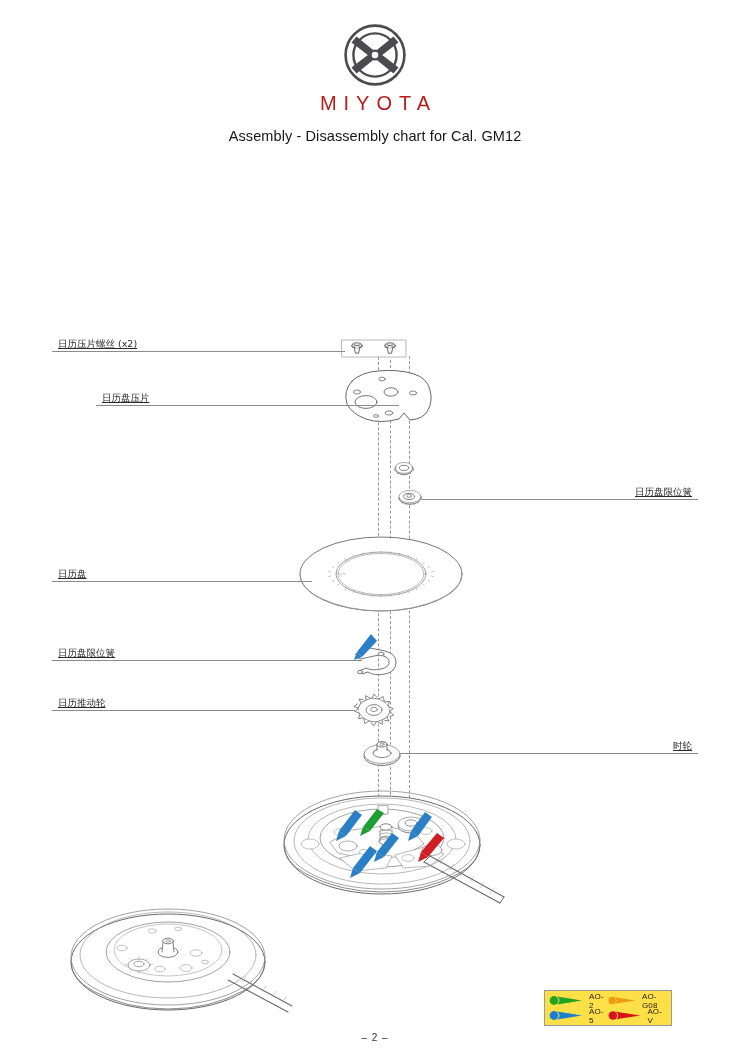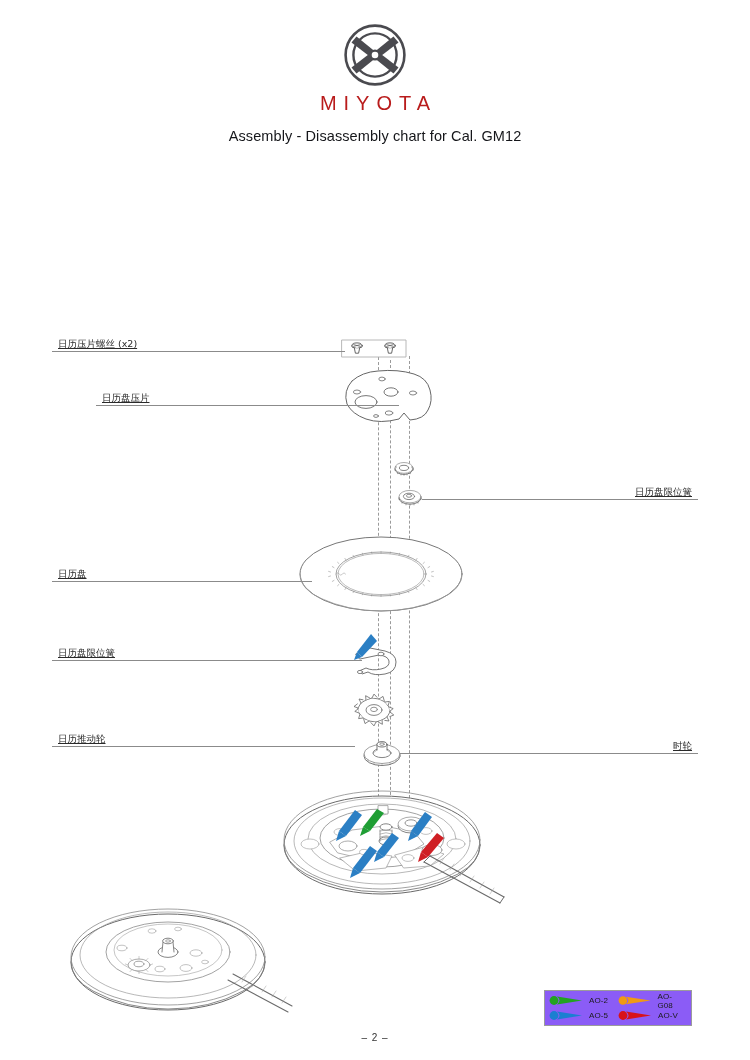--- a/index.html
+++ b/index.html
@@ -41,22 +41,22 @@
   .callout.right .cl-text{right:6px;}
 
   
   .axis{position:absolute;width:0;border-left:1px dashed #9a9a9a;}
 
   
   .art{position:absolute;left:0;top:0;width:750px;height:1060px;pointer-events:none;}
 
   
   .legend{
-    position:absolute;left:544px;top:990px;width:148px;height:36px;
-    border:1px solid #9b9b9b;background:#8b5cf6;
+    position:absolute;left:544px;top:990px;width:128px;height:36px;
+    border:1px solid #9b9b9b;background:#fde047;
     display:grid;grid-template-columns:1fr 1fr;grid-template-rows:1fr 1fr;
     align-items:center;box-sizing:border-box;padding:2px 4px;
   }
   .lg-item{display:flex;align-items:center;gap:4px;height:15px;}
   .lg-label{font-size:8px;color:#1b1b1b;letter-spacing:.1px;}
   .lg-mark{width:36px;height:11px;display:block;}
 
   
   .page-num{
     position:absolute;left:0;right:0;top:1032px;text-align:center;
@@ -351,21 +351,21 @@
   <div class="callout left" style="left:52px;top:564px;width:260px;">
     <span class="cl-text">日历盘</span>
     <span class="cl-line"></span>
   </div>
 
   <div class="callout left" style="left:52px;top:643px;width:310px;">
     <span class="cl-text">日历盘限位簧</span>
     <span class="cl-line"></span>
   </div>
 
-  <div class="callout left" style="left:52px;top:693px;width:303px;margin-top:36px;">
+  <div class="callout left" style="left:52px;top:693px;width:303px;">
     <span class="cl-text">日历推动轮</span>
     <span class="cl-line"></span>
   </div>
 
 
   <div class="callout right" style="left:422px;top:482px;width:276px;">
     <span class="cl-text">日历盘限位簧</span>
     <span class="cl-line"></span>
   </div>
 

